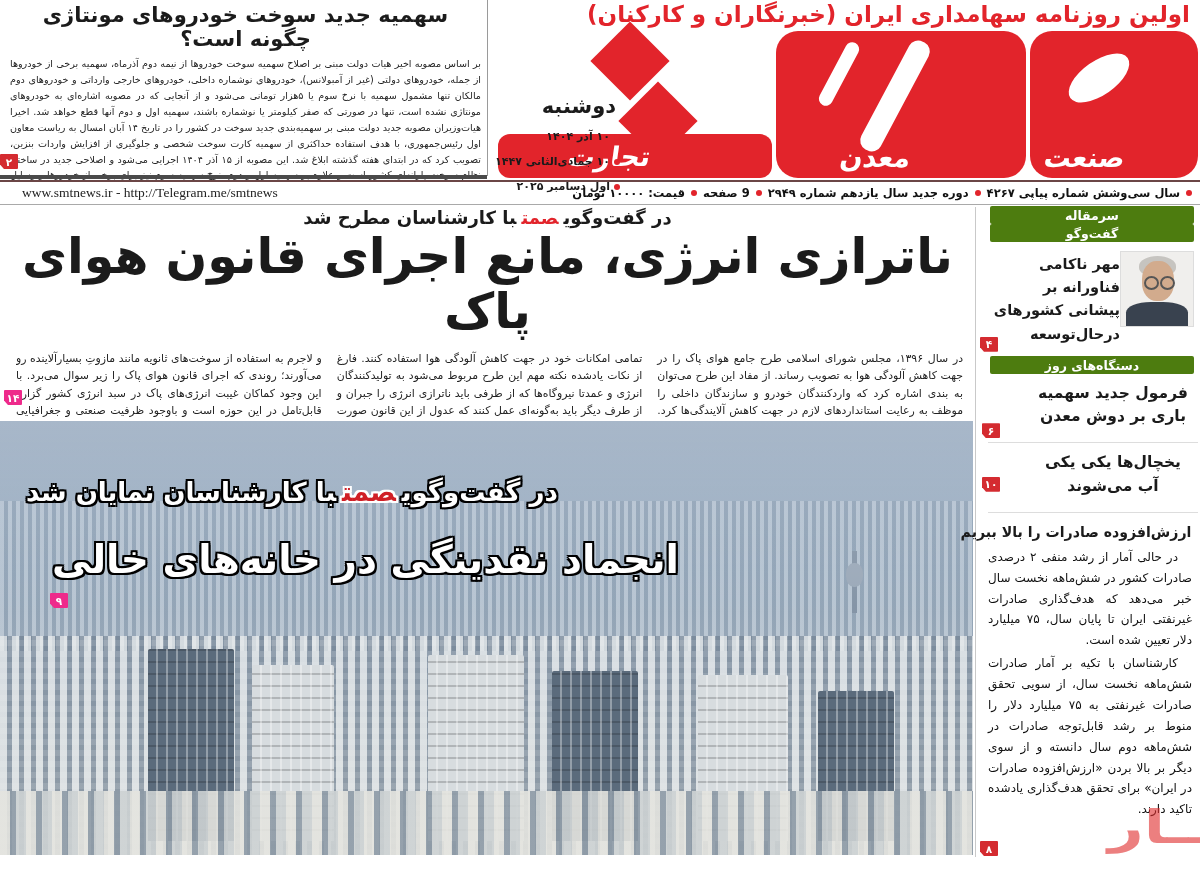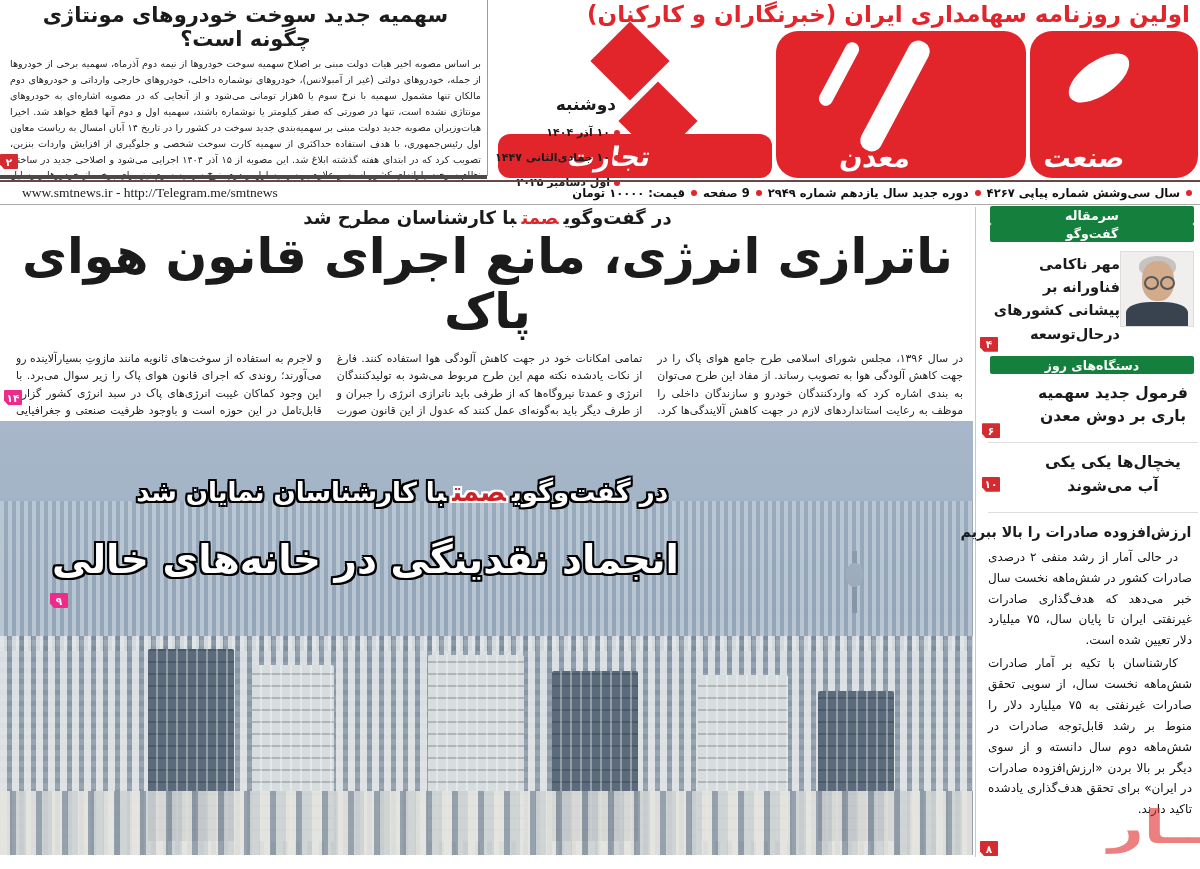--- a/index.html
+++ b/index.html
@@ -32,21 +32,21 @@
   #word-industry{left:14px;}
   #word-mine{left:64px;}
   .diamond{position:absolute;width:56px;height:56px;background:#e2242b;transform:rotate(45deg);}
   #diamond-1{left:104px;top:2px;}
   #diamond-2{left:132px;top:62px;}
   #lb-c-banner{position:absolute;left:0;bottom:0;width:274px;height:44px;background:#e2242b;border-radius:12px;}
   #word-trade{position:absolute;left:70px;bottom:6px;color:#fff;font-weight:bold;font-size:27px;transform:skewX(-8deg);}
 
   
   #dateblock{right:580px;top:94px;width:128px;text-align:right;}
-  .weekday{font-size:17px;font-weight:bold;margin:0 4px 10px 0;}
+  .weekday{font-size:21px;font-weight:bold;margin:0 4px 10px 0;}
   .d-line{font-size:11px;font-weight:bold;margin:12px 0;display:flex;align-items:center;gap:4px;}
   .reddot{display:inline-block;width:6px;height:6px;border-radius:50%;background:#e2242b;flex:none;}
 
   
   #rule-info-top{left:0;top:180px;width:1200px;height:2px;background:#6b4646;}
   #rule-info-bottom{left:0;top:204px;width:1200px;height:1px;background:#a9a9a9;}
   #infobar-left{left:22px;top:185px;font-family:"Liberation Serif",serif;font-size:13.5px;direction:ltr;color:#222;}
   #infobar-right{right:8px;top:186px;font-size:11.5px;font-weight:bold;color:#111;display:flex;align-items:center;gap:6px;direction:rtl;}
 
   
@@ -76,29 +76,29 @@
     background-image:repeating-linear-gradient(90deg,transparent 0 8px,rgba(255,255,255,.35) 8px 10px),
       repeating-linear-gradient(0deg,transparent 0 10px,rgba(0,0,0,.18) 10px 12px);}
   .t-dark{background-color:#5b6b7c;}
   .t-light{background-color:#d7dcdf;}
   #lowrise{position:absolute;left:0;bottom:0;width:973px;height:64px;opacity:.9;
     background:repeating-linear-gradient(90deg,#e4e4df 0 10px,#8d9aa6 10px 16px,#cdd2d3 16px 26px);}
   #milad-stem{position:absolute;left:852px;top:130px;width:5px;height:62px;background:#8494a6;}
   #milad-pod{position:absolute;left:846px;top:142px;width:17px;height:24px;background:#9aa8b8;border-radius:45%;}
   .outline-text{color:#fff;font-weight:bold;
     text-shadow:-2px -2px 0 #000,2px -2px 0 #000,-2px 2px 0 #000,2px 2px 0 #000,0 -2px 0 #000,0 2px 0 #000,-2px 0 0 #000,2px 0 0 #000;}
-  #photo-kicker{position:absolute;top:56px;left:38px;width:630px;text-align:right;font-size:26px;}
+  #photo-kicker{position:absolute;top:56px;left:26px;width:630px;text-align:left;font-size:26px;}
   #photo-kicker .photo-logo-word{color:#d01f26;margin:0 6px;
     text-shadow:-2px -2px 0 #fff,2px -2px 0 #fff,-2px 2px 0 #fff,2px 2px 0 #fff,0 -2px 0 #fff,0 2px 0 #fff,-2px 0 0 #fff,2px 0 0 #fff;}
   #photo-headline{position:absolute;top:116px;left:0;width:731px;text-align:center;font-size:39px;letter-spacing:-.5px;}
 
   
   #vdiv-main{left:975px;top:207px;width:1px;height:650px;background:#c9c9c9;}
   #sidebar{left:978px;top:206px;width:220px;height:658px;}
-  .pinkbar{margin:0 4px 0 12px;height:18px;background:#15803d;color:#fff;font-size:12.5px;font-weight:bold;
+  .pinkbar{margin:0 4px 0 12px;height:18px;background:#4d7c0f;color:#fff;font-size:12.5px;font-weight:bold;
     text-align:center;line-height:19px;border-radius:2px;}
   .side-item{position:relative;display:flex;padding:9px 4px 10px 6px;align-items:flex-start;}
   .avatar{width:72px;height:74px;border:1px solid #ddd;position:relative;overflow:hidden;flex:none;}
   .av1{background:#e8e6e2;}
   .av2{background:#f0efed;}
   .a-hair1{position:absolute;left:17px;top:3px;width:38px;height:22px;background:#3a3632;border-radius:50% 50% 40% 40%;}
   .a-head1{position:absolute;left:20px;top:9px;width:33px;height:41px;background:#c9a486;border-radius:45%;}
   .a-beard1{position:absolute;left:23px;top:36px;width:27px;height:16px;background:#4a443e;border-radius:0 0 45% 45%;}
   .a-body1{position:absolute;left:6px;top:50px;width:60px;height:26px;background:#4c6ea0;border-radius:40% 40% 0 0;}
   .a-hair2{position:absolute;left:18px;top:4px;width:37px;height:20px;background:#c6c4c0;border-radius:50% 50% 40% 40%;}

